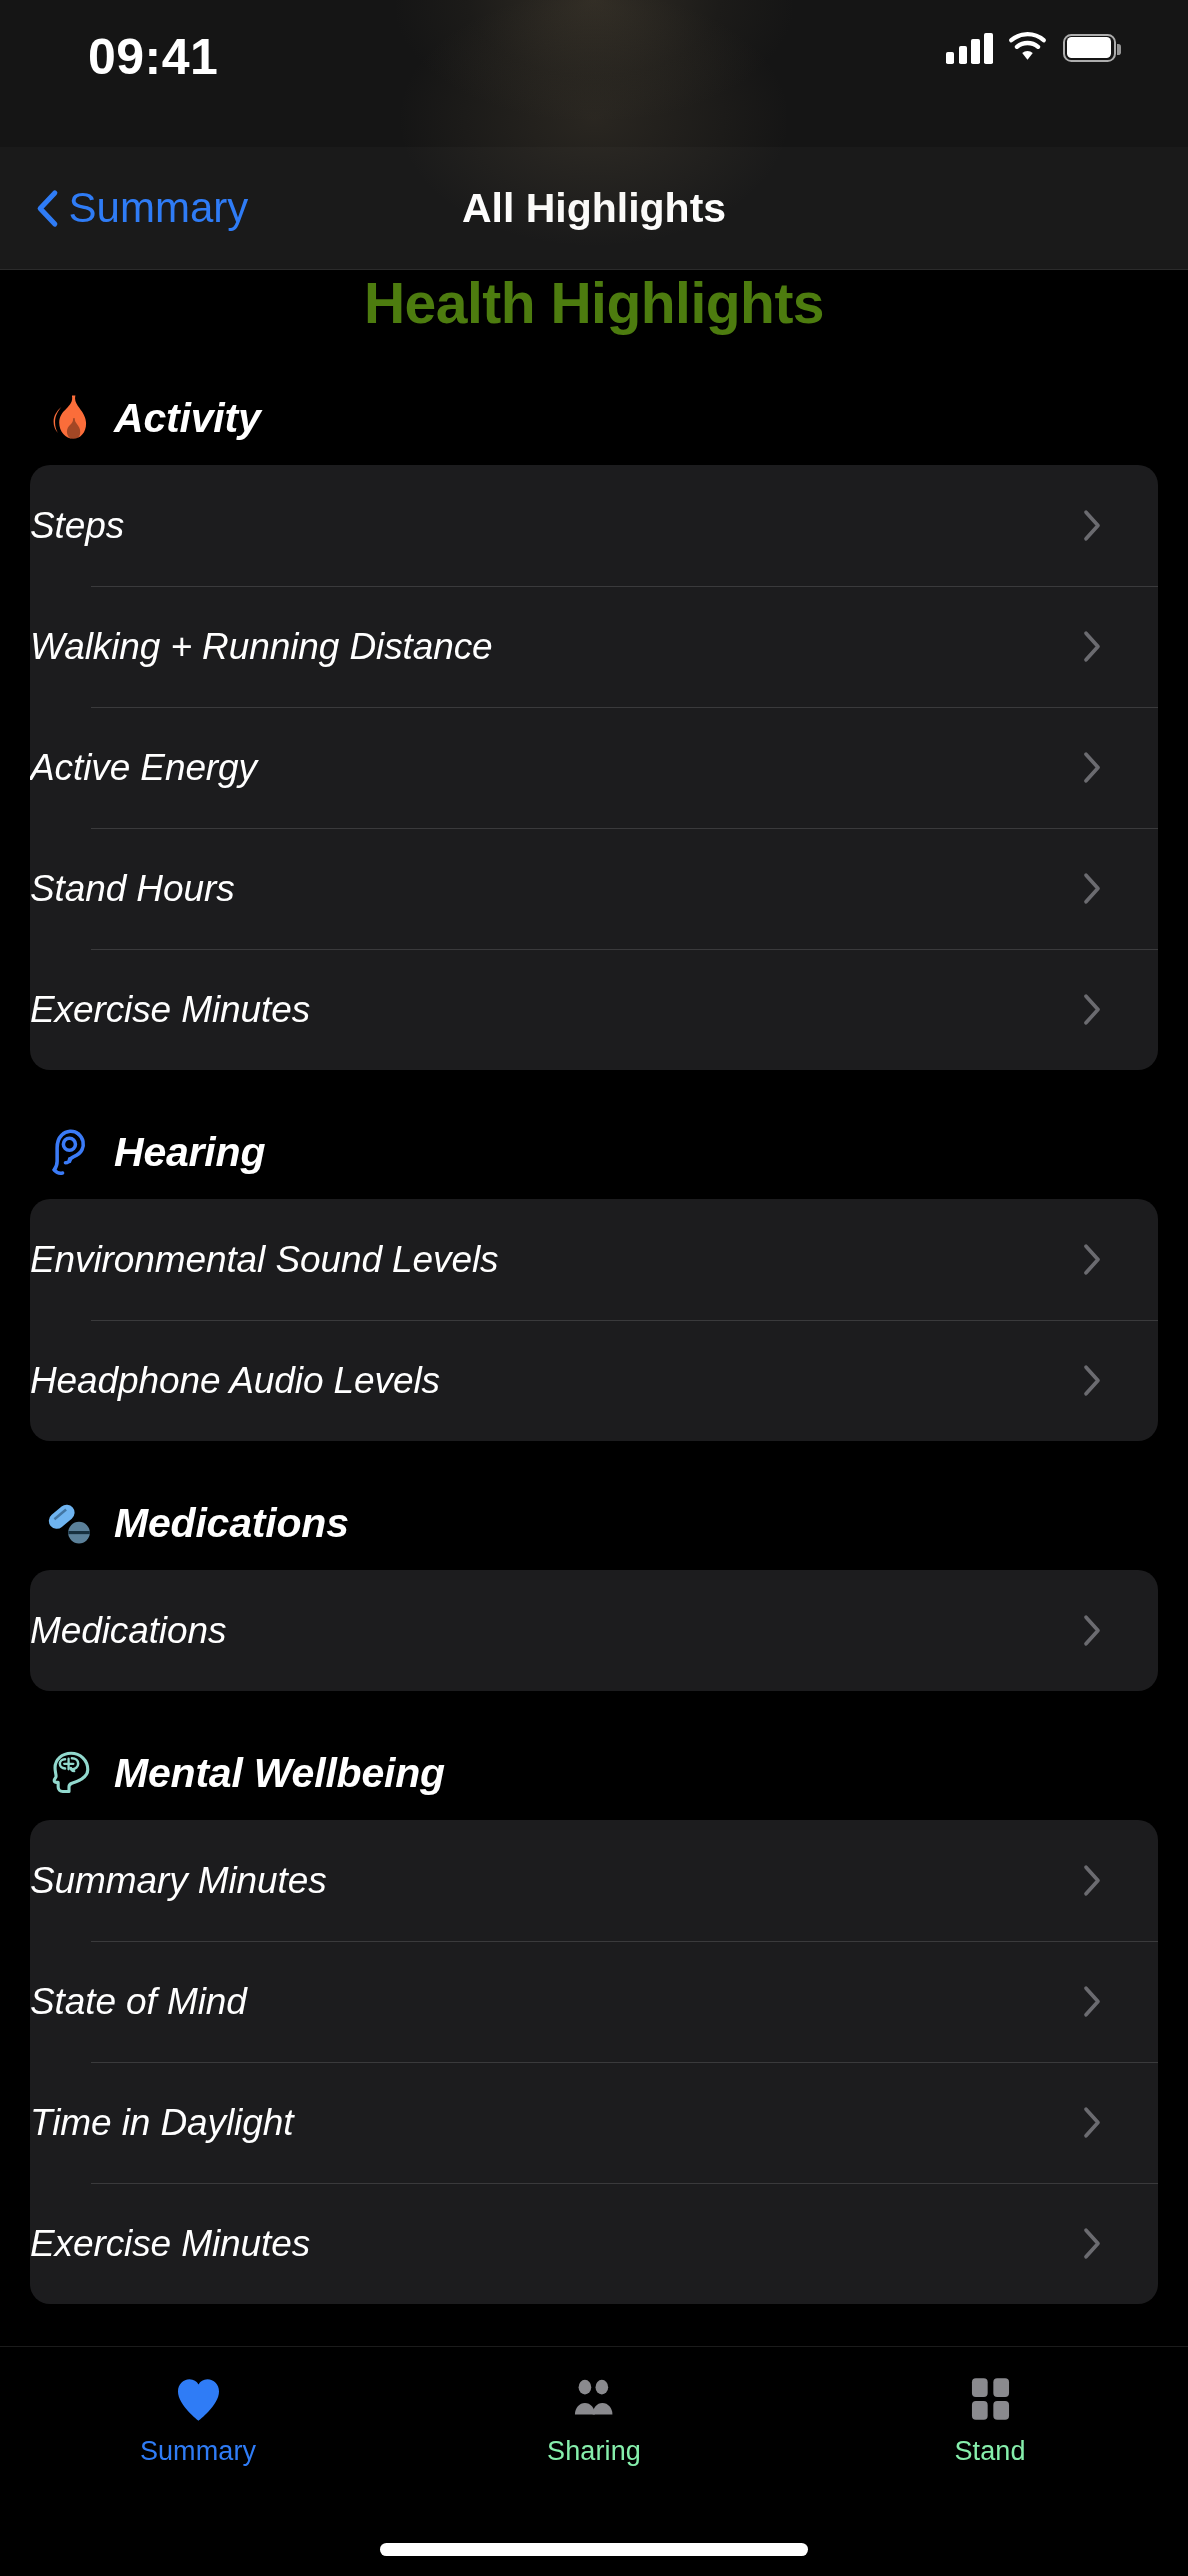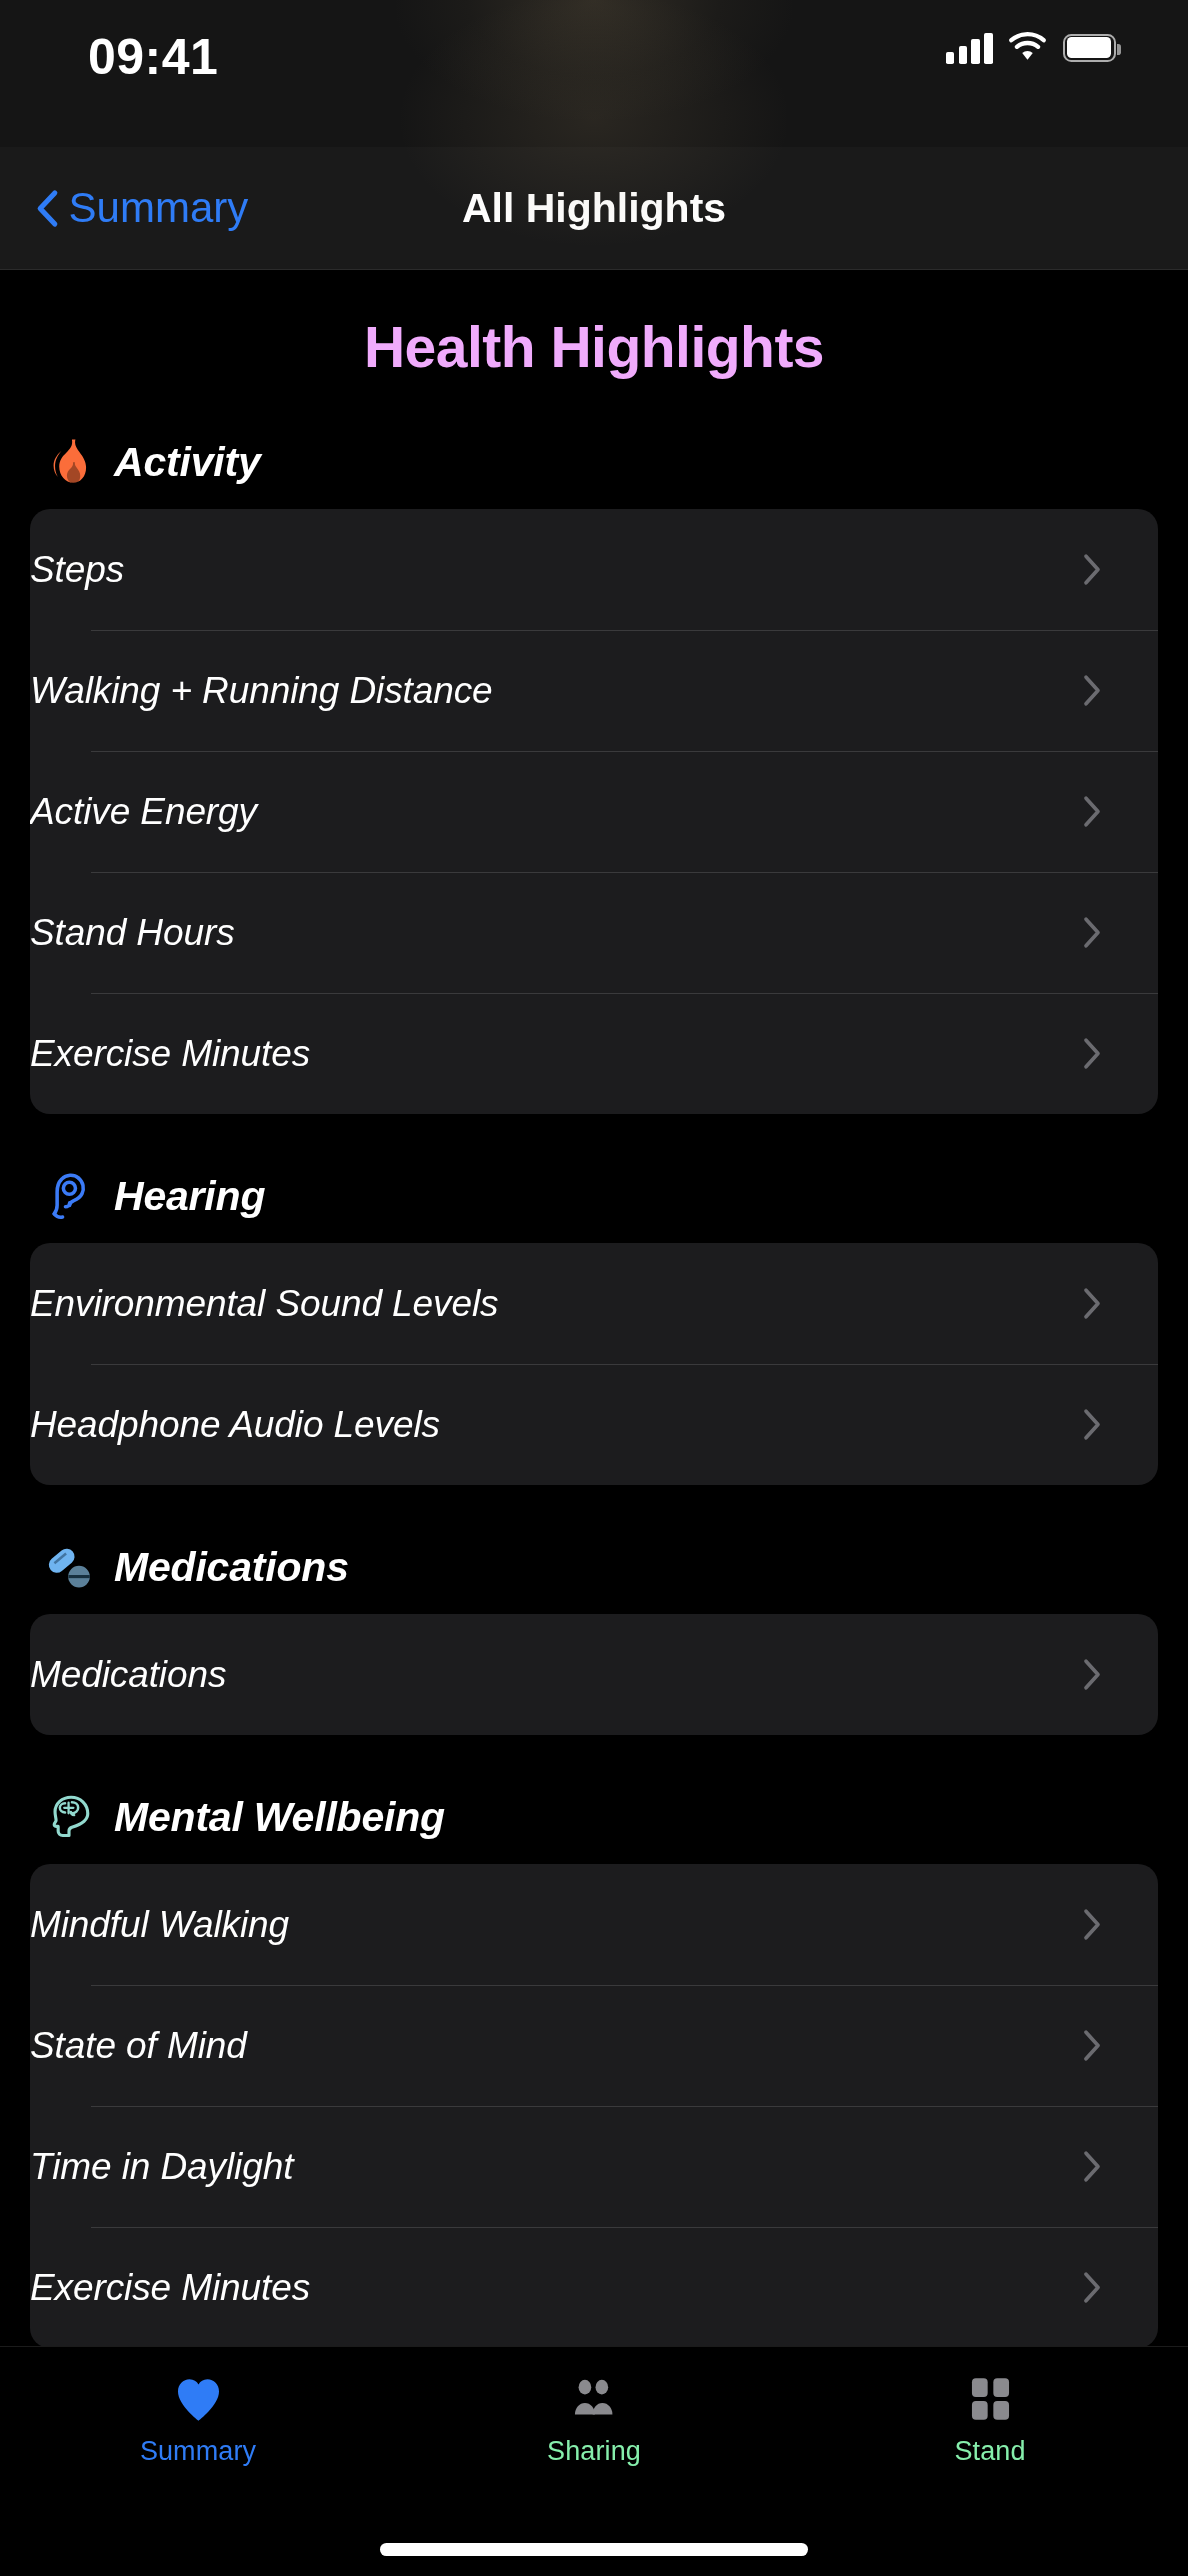--- a/index.html
+++ b/index.html
@@ -57,22 +57,22 @@
     position: absolute; left: 0; top: 0; width: 1188px; height: 122px;
     display: flex; align-items: center; justify-content: center;
     font-size: 41px; font-weight: 700; color: #fff;
   }
 
   
   .content { position: absolute; top: 270px; left: 0; width: 1188px; height: 1932px; background: #000; }
 
   .page-title {
     width: 1188px; text-align: center;
-    font-size: 57px; font-weight: 700; color: #f0abfc;
-    padding-top: 44px; letter-spacing: -0.5px;
+    font-size: 57px; font-weight: 700; color: #4d7c0f;
+    letter-spacing: -0.5px;
   }
 
   .section { margin-top: 57px; font-style: italic; }
   .section-head { display: flex; align-items: center; gap: 20px; padding-left: 44px; margin-bottom: 22px; }
   .sec-icon { width: 50px; height: 50px; flex: none; display: block; }
   .section-title { font-size: 41px; font-weight: 700; color: #fff; letter-spacing: -0.2px; }
 
   .card {
     margin: 0 30px 0 30px; width: 1128px;
     background: #1c1c1e; border-radius: 20px; overflow: hidden;
@@ -235,21 +235,21 @@
           <div class="section-head">
             <svg class="sec-icon" viewBox="0 0 24 24">
               <path d="M21 10.4c0-4.6-3.6-7.9-8-7.9-4.3 0-7.7 3-7.7 7 0 1.9.5 3 .5 4.1 0 .8-.9 1.2-.9 2 0 .6.6.9 1.2.9h.7v2.2c0 1.3.9 2.2 2.2 2.2h3v-2.3c0-.9.6-1.4 1.4-1.7 4.2-1.3 7.6-3 7.6-6.5z" stroke="#92D9CE" stroke-width="1.5" fill="none" stroke-linejoin="round"></path>
               <path d="M10.1 5.4c-1.4 0-2.5 1-2.5 2.2 0 1.3 1.1 2.2 2.5 2.2M13.4 4.9c1.7 0 3 1.1 3 2.6s-1.3 2.7-3 2.7" stroke="#92D9CE" stroke-width="1.2" fill="none" stroke-linecap="round"></path>
               <path d="M11.8 5.1v5.1M9.7 7.6h4.4M12.9 9.5c0 1 .6 1.6 1.6 1.6" stroke="#92D9CE" stroke-width="1.1" fill="none" stroke-linecap="round"></path>
             </svg>
             <span class="section-title">Mental Wellbeing</span>
           </div>
           <div class="card">
             <div class="row">
-              <span class="row-label">Mindful Walking</span>
+              <span class="row-label">Summary Minutes</span>
               <svg class="chev" viewBox="0 0 12 20">
                 <path d="M3 2l7.2 8L3 18" stroke="#6b6b70" stroke-width="2.2" fill="none" stroke-linecap="round" stroke-linejoin="round"></path>
               </svg>
             </div>
             <div class="row">
               <span class="row-label">State of Mind</span>
               <svg class="chev" viewBox="0 0 12 20">
                 <path d="M3 2l7.2 8L3 18" stroke="#6b6b70" stroke-width="2.2" fill="none" stroke-linecap="round" stroke-linejoin="round"></path>
               </svg>
             </div>

